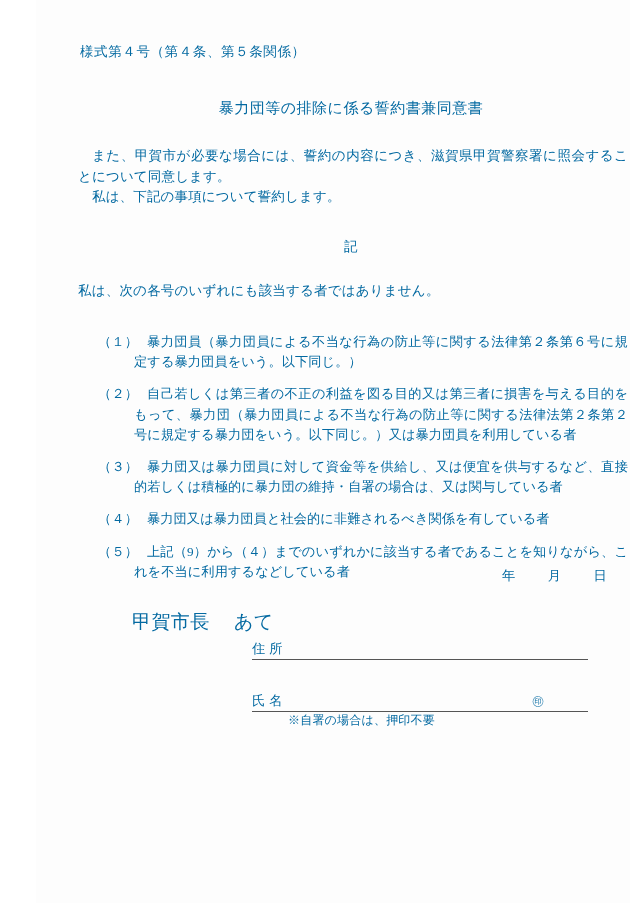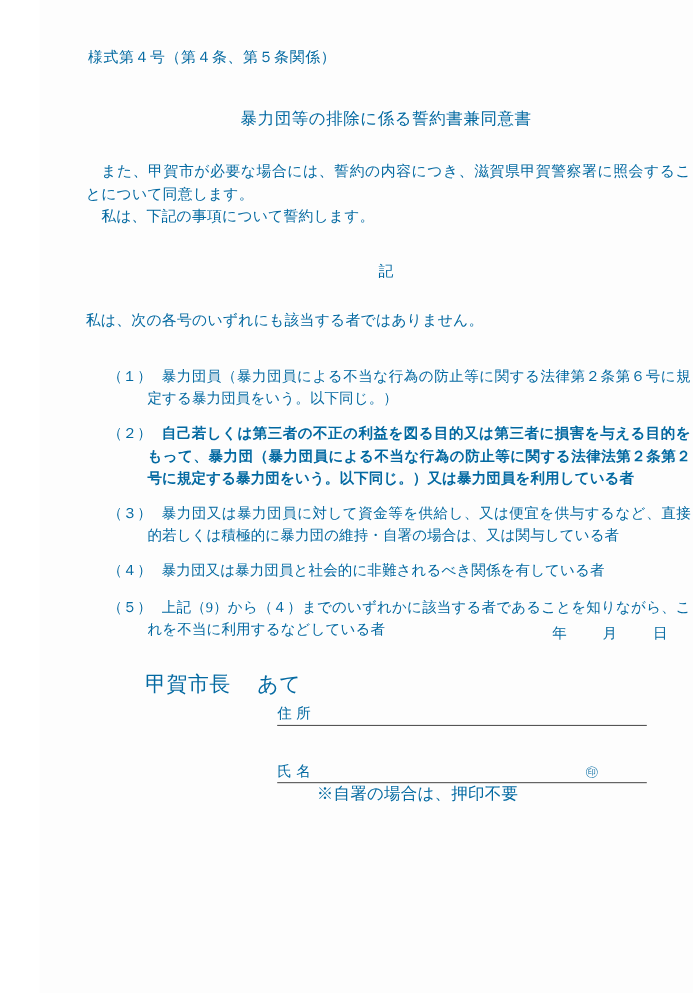--- a/index.html
+++ b/index.html
@@ -144,21 +144,21 @@
   #address-field {
     top: 638px;
   }
   #name-field {
     top: 690px;
   }
   .note {
     position: absolute;
     left: 252px;
     top: 712px;
-    font-size: 15px;
+    font-size: 12px;
     letter-spacing: 0.2px;
     white-space: nowrap;
   }
 </style>
 </head>
 <body>
 
 <div class="page">
 
   <div class="form-no">様式第４号（第４条、第５条関係）</div>
@@ -176,21 +176,21 @@
 
   <div class="clause-list">
 
     <div class="clause">
       <span class="num">（１）</span>
       <span class="body" style="text-indent:13px;">暴力団員（暴力団員による不当な行為の防止等に関する法律第２条第６号に規定する暴力団員をいう。以下同じ。）</span>
     </div>
 
     <div class="clause">
       <span class="num">（２）</span>
-      <span class="body" style="text-indent:13px;font-weight:bold;">自己若しくは第三者の不正の利益を図る目的又は第三者に損害を与える目的をもって、暴力団（暴力団員による不当な行為の防止等に関する法律法第２条第２号に規定する暴力団をいう。以下同じ。）又は暴力団員を利用している者</span>
+      <span class="body" style="text-indent:13px;">自己若しくは第三者の不正の利益を図る目的又は第三者に損害を与える目的をもって、暴力団（暴力団員による不当な行為の防止等に関する法律法第２条第２号に規定する暴力団をいう。以下同じ。）又は暴力団員を利用している者</span>
     </div>
 
     <div class="clause">
       <span class="num">（３）</span>
       <span class="body" style="text-indent:13px;">暴力団又は暴力団員に対して資金等を供給し、又は便宜を供与するなど、直接的若しくは積極的に暴力団の維持・自署の場合は、又は関与している者</span>
     </div>
 
     <div class="clause">
       <span class="num">（４）</span>
       <span class="body" style="text-indent:13px;">暴力団又は暴力団員と社会的に非難されるべき関係を有している者</span>

